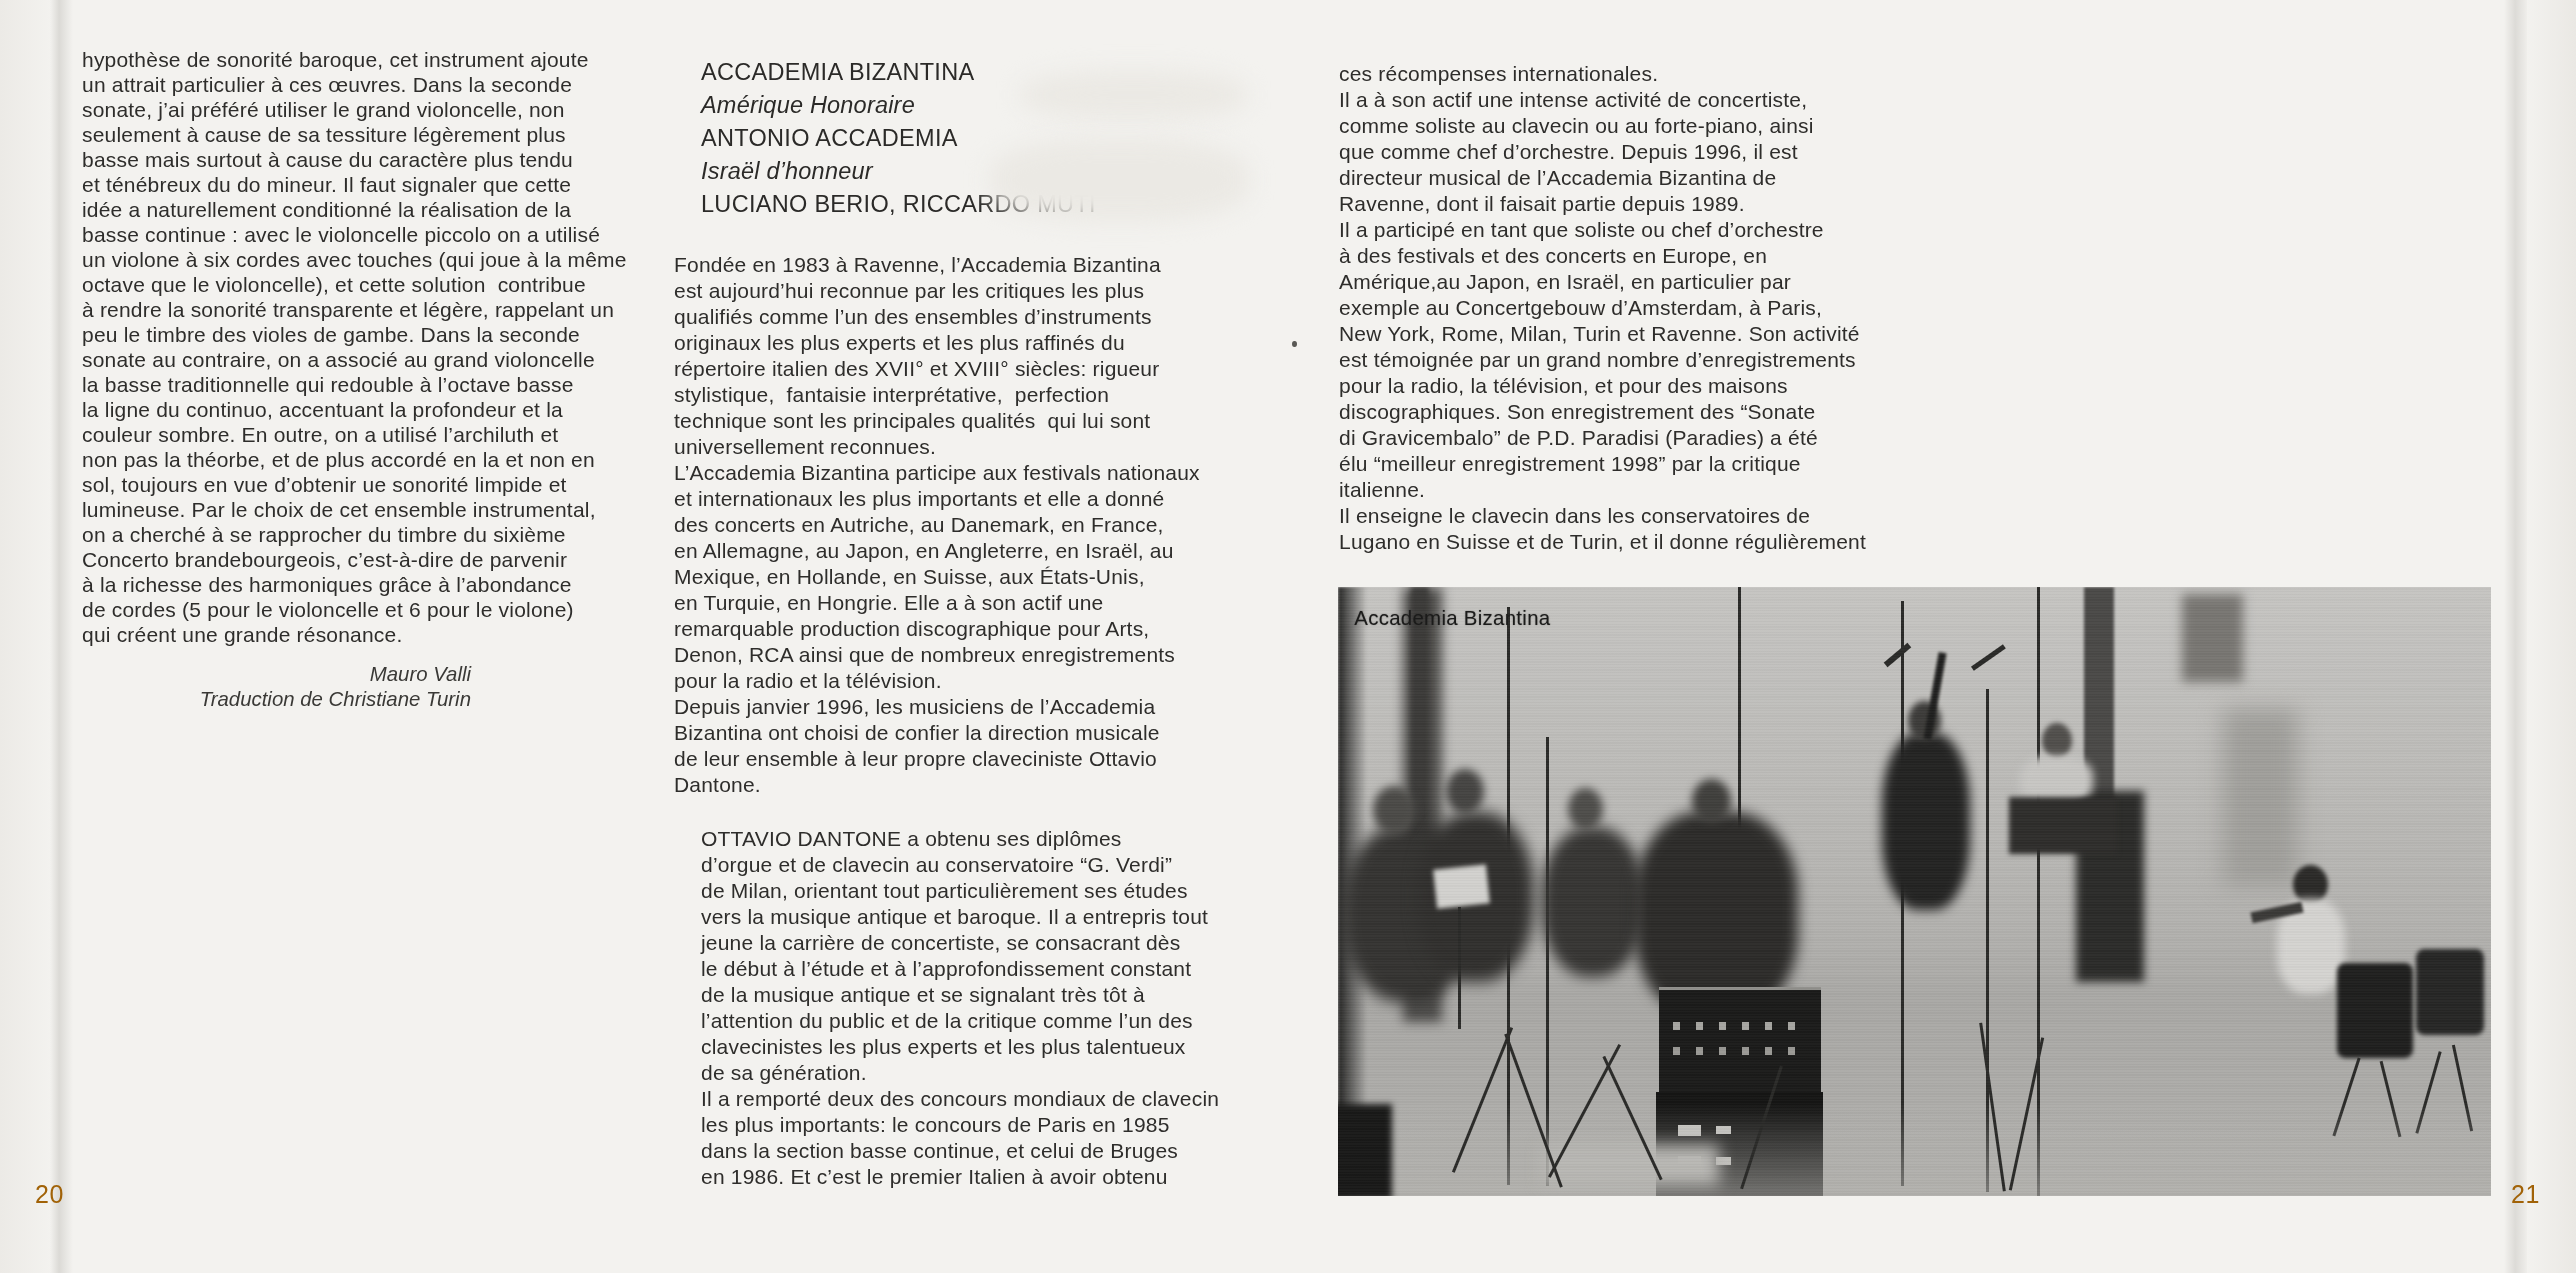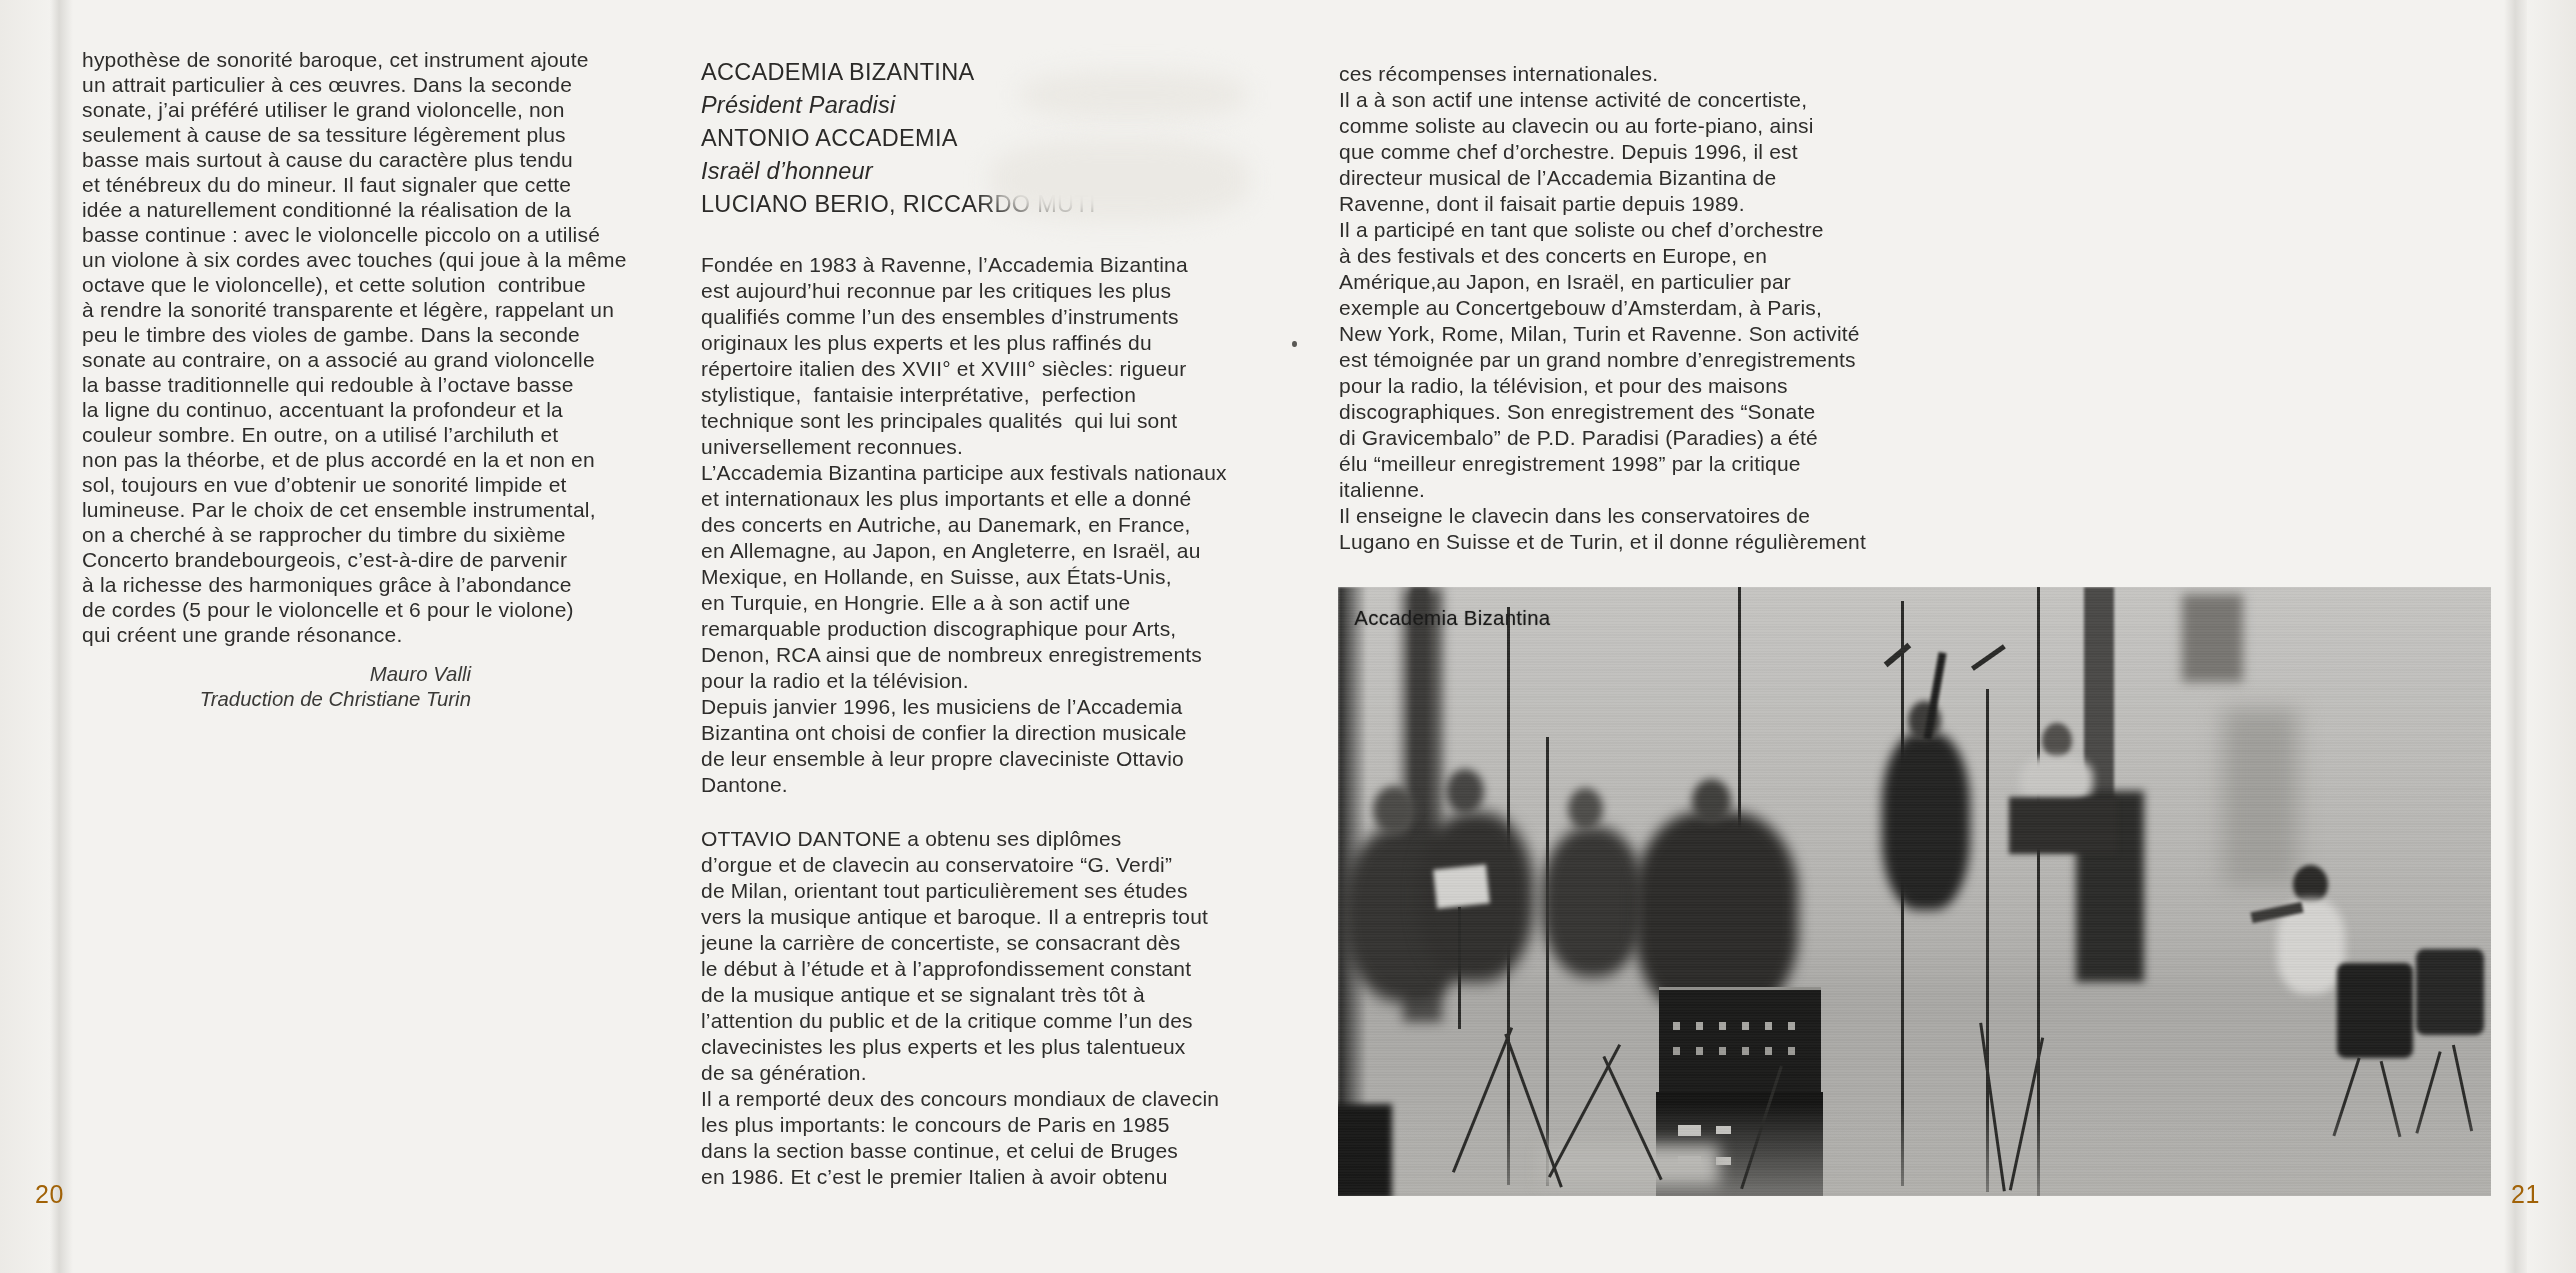--- a/index.html
+++ b/index.html
@@ -19,21 +19,21 @@
   .edge-outer-right{left:2527px;top:0;width:49px;height:100%;background:linear-gradient(90deg,#f3f2ef,#eae8e4);}
   .ghost{background:#ebe9e4;filter:blur(11px);border-radius:40%;}
 
   
   .textcol{white-space:pre;font-size:21px;line-height:26px;letter-spacing:0.2px;color:#2e2d2b;}
   .col-essay{left:82px;top:47px;line-height:25px;}
   .signature{left:82px;top:662px;width:389px;text-align:right;font-style:italic;
     font-size:20.4px;line-height:25px;color:#3a3936;white-space:pre;}
   .heading{left:701px;top:56px;font-size:23.5px;line-height:33px;letter-spacing:0.3px;color:#2b2a28;}
   .h-italic{font-style:italic;letter-spacing:0.2px;}
-  .col-ensemble{left:701px;top:252px;}
+  .col-ensemble{left:674px;top:252px;}
   .col-bio{left:701px;top:826px;}
   .col-right{left:1339px;top:61px;}
   .pagenum{font-size:25px;color:#a16207;letter-spacing:0.7px;}
   .pn-left{left:35px;top:1180px;}
   .pn-right{left:2511px;top:1180px;}
   .speck{width:4.8px;height:6.1px;background:#5a5955;border-radius:50%;filter:blur(0.7px);}
 
   
   .photo{left:1338px;top:587px;width:1153px;height:609px;overflow:hidden;
     background:linear-gradient(180deg,#c6c5c2 0%,#bcbbb8 30%,#b3b2af 55%,#a9a8a5 68%,#b1b0ad 100%);}
@@ -76,21 +76,21 @@
 Concerto brandebourgeois, c’est-à-dire de parvenir
 à la richesse des harmoniques grâce à l’abondance
 de cordes (5 pour le violoncelle et 6 pour le violone)
 qui créent une grande résonance.</div>
 
   <div class="abs signature"><div>Mauro Valli</div><div>Traduction de Christiane Turin</div>
   </div>
 
   <div class="abs heading">
     <div>ACCADEMIA BIZANTINA</div>
-    <div class="h-italic">Président Paradisi</div>
+    <div class="h-italic">Amérique Honoraire</div>
     <div>ANTONIO ACCADEMIA</div>
     <div class="h-italic">Israël d’honneur</div>
     <div>LUCIANO BERIO, RICCARDO MUTI</div>
   </div>
 
   <div class="abs textcol col-ensemble">Fondée en 1983 à Ravenne, l’Accademia Bizantina
 est aujourd’hui reconnue par les critiques les plus
 qualifiés comme l’un des ensembles d’instruments
 originaux les plus experts et les plus raffinés du
 répertoire italien des XVII° et XVIII° siècles: rigueur

